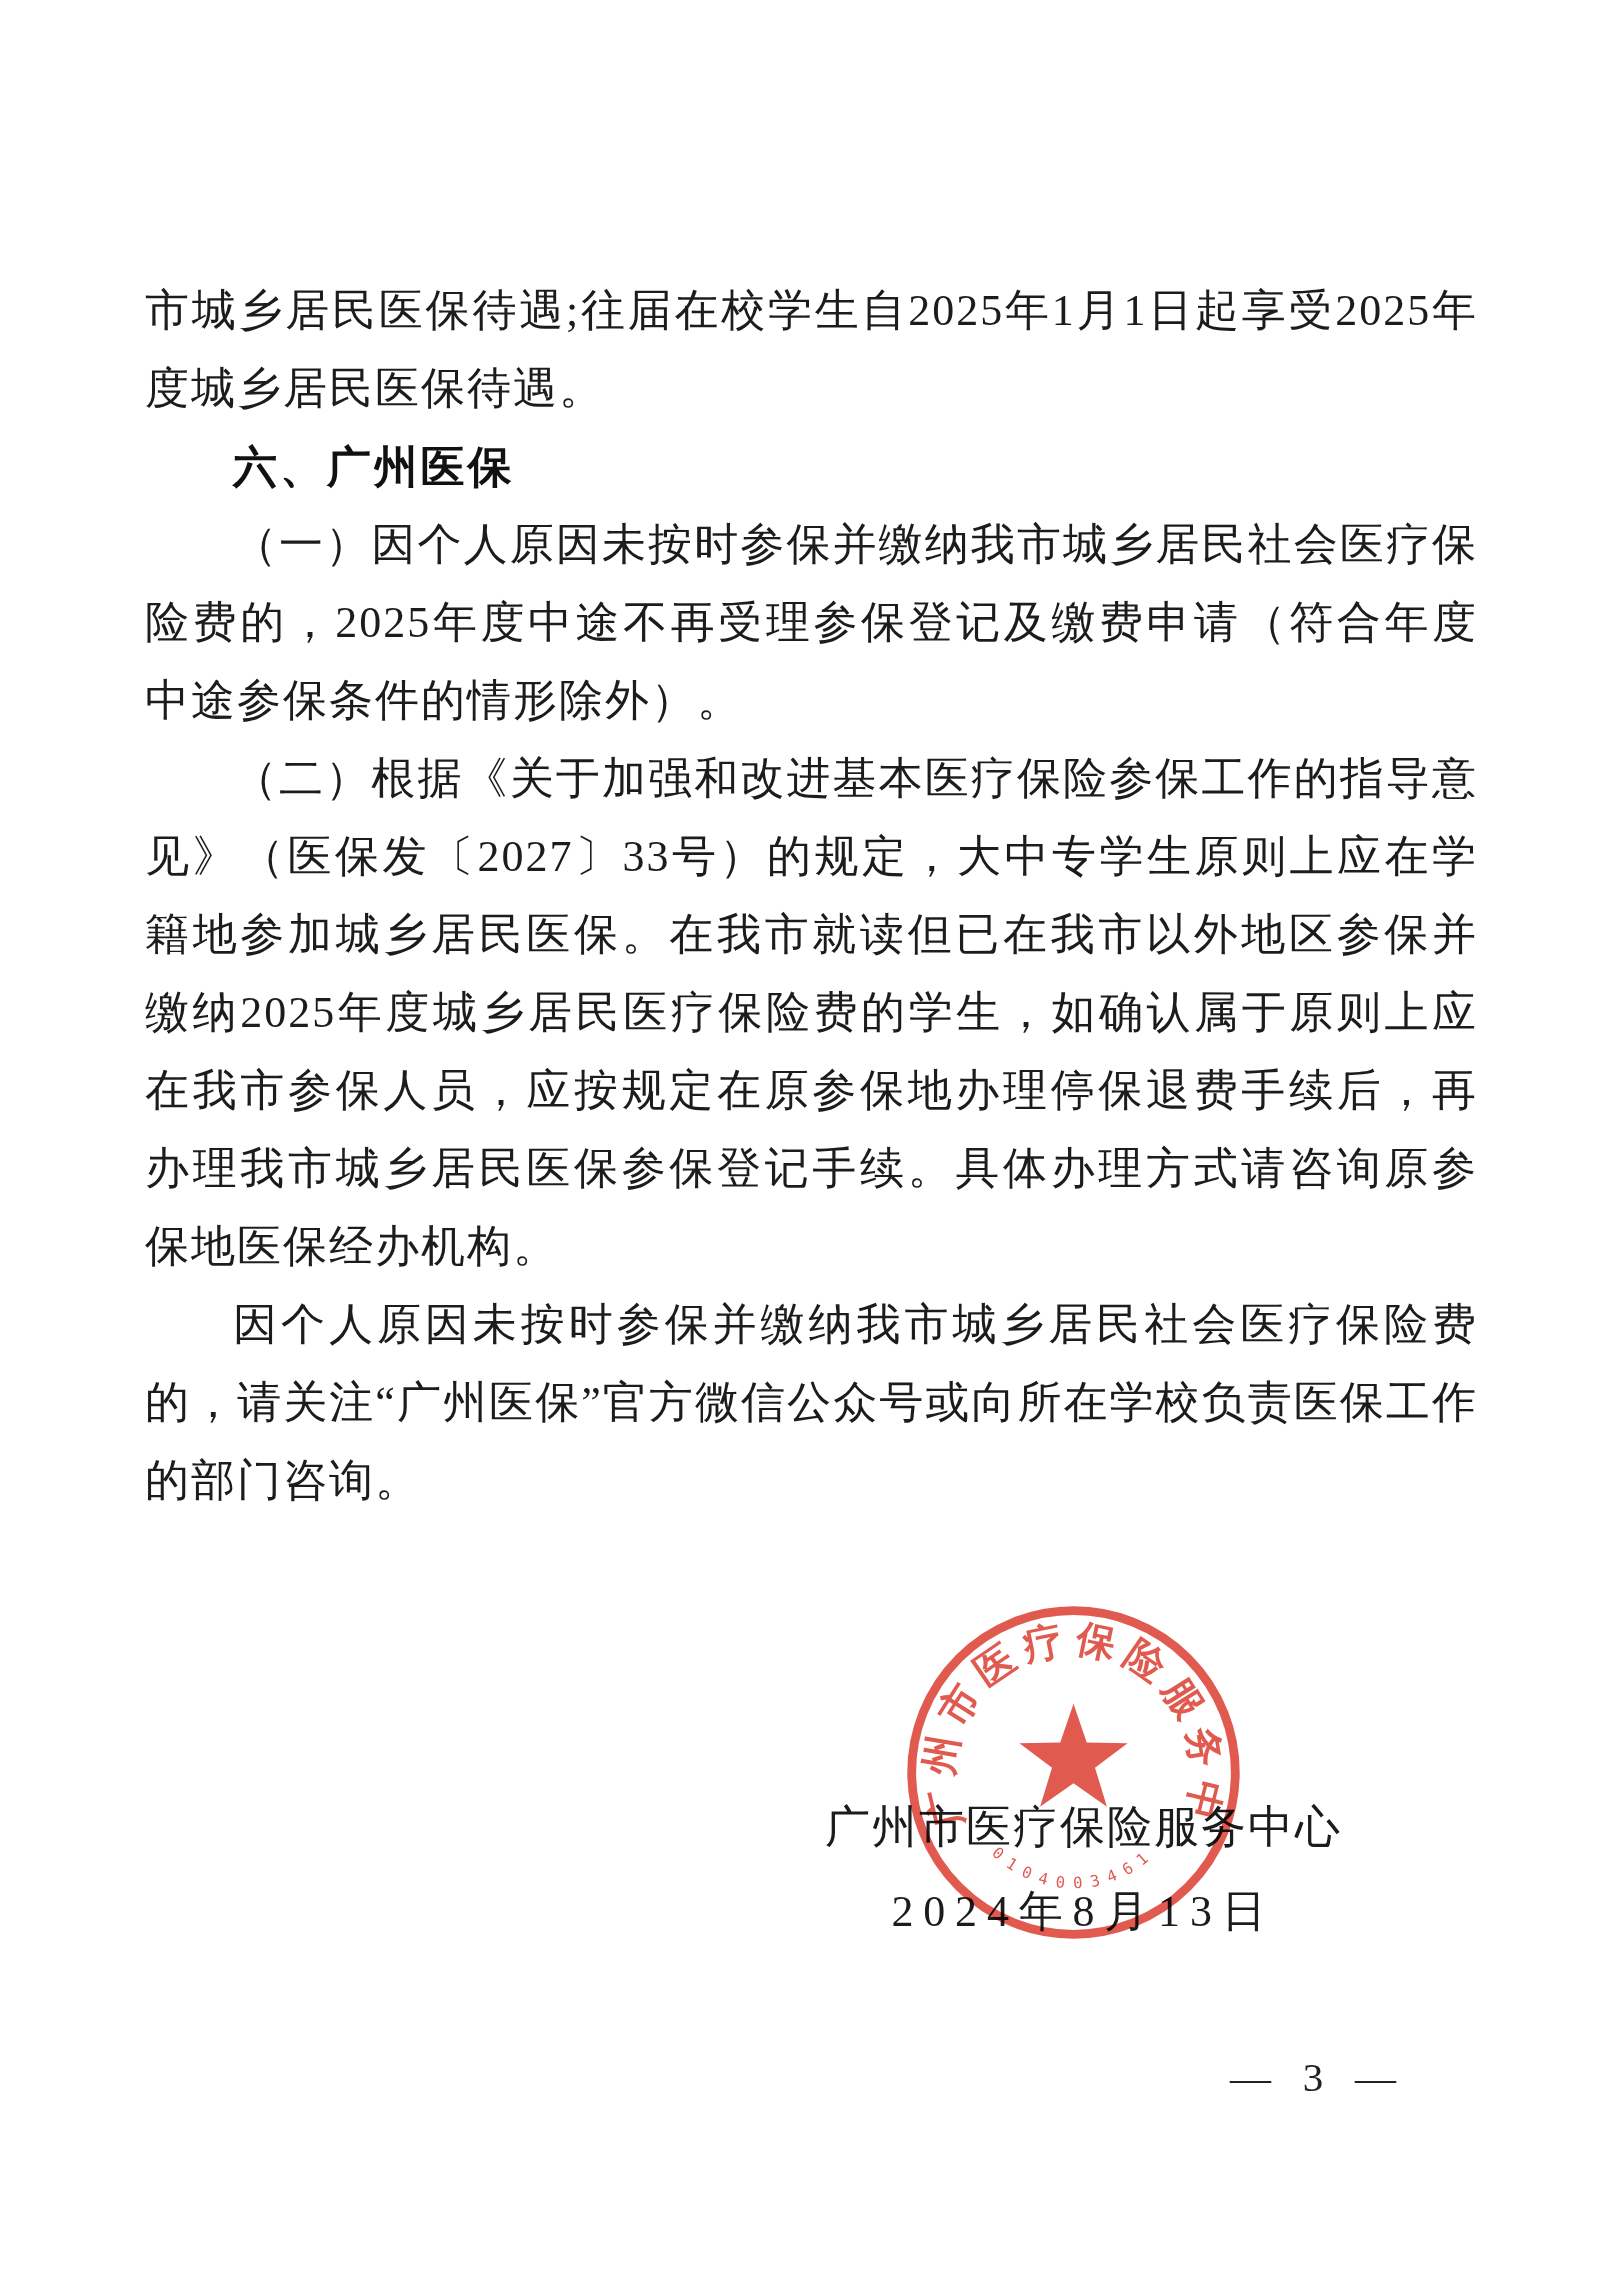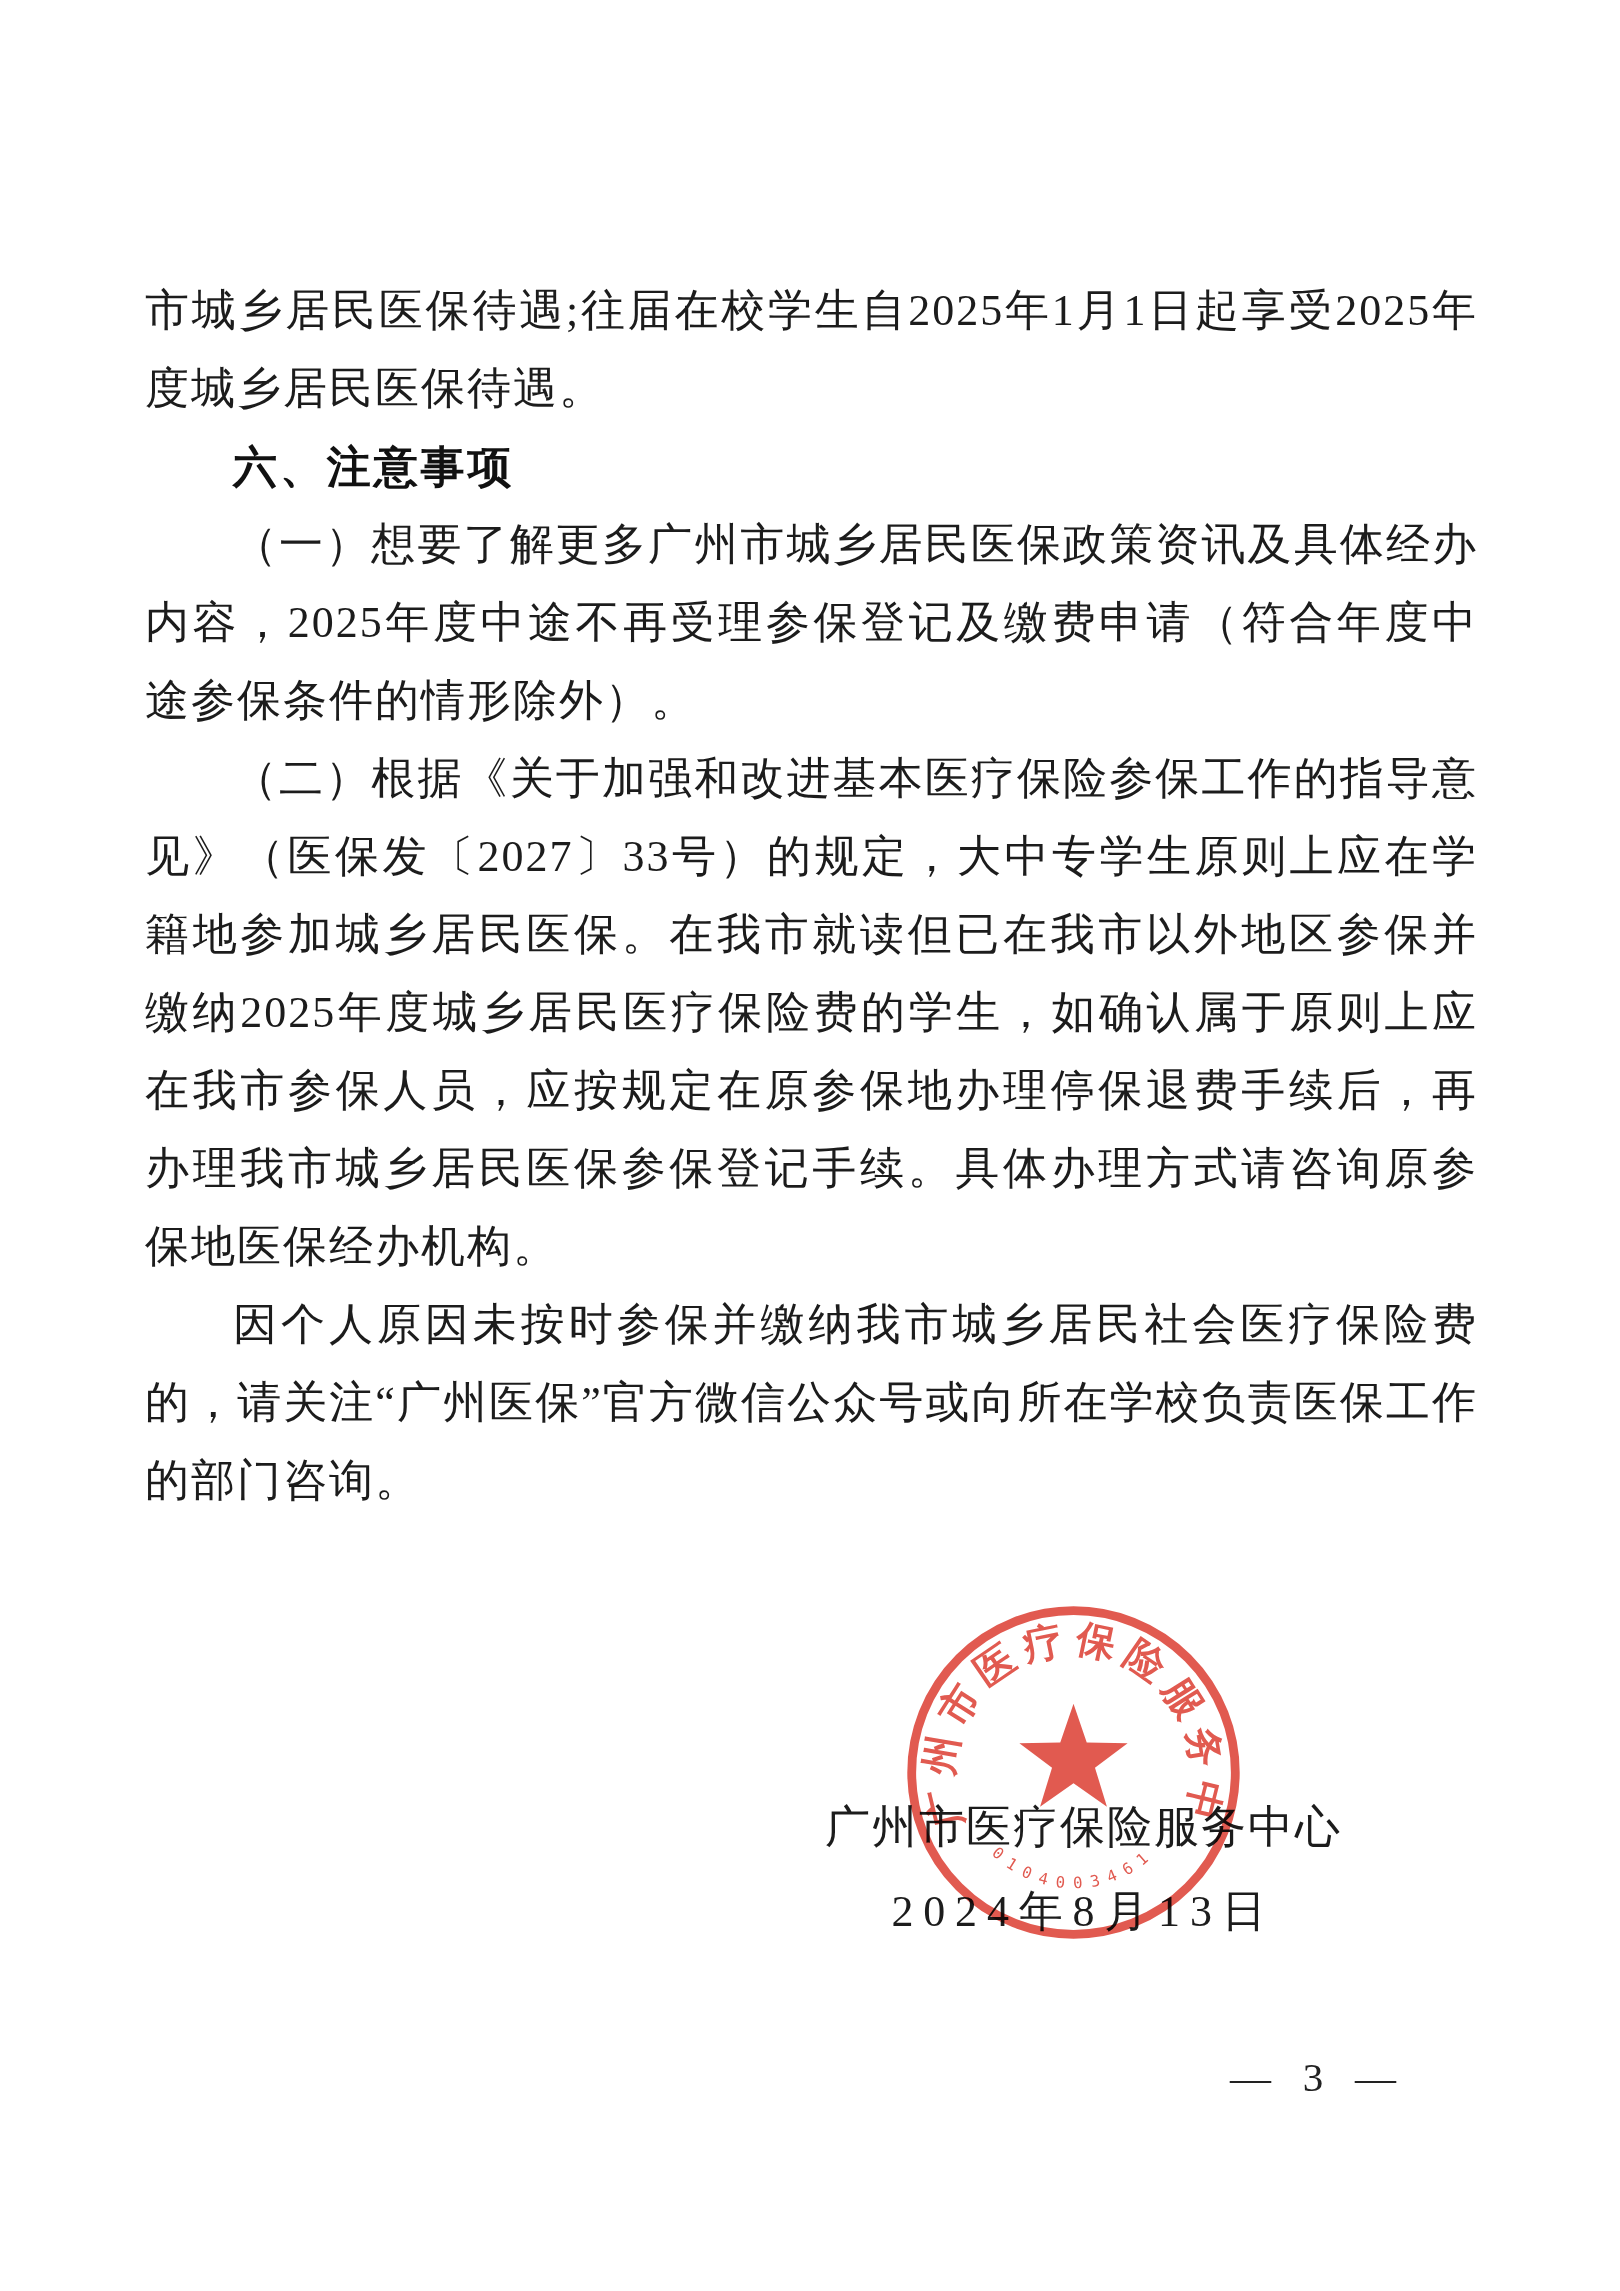--- a/index.html
+++ b/index.html
@@ -90,22 +90,22 @@
     color: #222222;
   }
 </style>
 </head>
 <body>
 
 <div class="page">
 
   <div class="body-text">
     <p class="continued">市城乡居民医保待遇;往届在校学生自2025年1月1日起享受2025年度城乡居民医保待遇。</p>
-    <p class="heading">六、注意事项</p>
-    <p>（一）想要了解更多广州市城乡居民医保政策资讯及具体经办内容，2025年度中途不再受理参保登记及缴费申请（符合年度中途参保条件的情形除外）。</p>
+    <p class="heading">六、广州医保</p>
+    <p>（一）因个人原因未按时参保并缴纳我市城乡居民社会医疗保险费的，2025年度中途不再受理参保登记及缴费申请（符合年度中途参保条件的情形除外）。</p>
     <p>（二）根据《关于加强和改进基本医疗保险参保工作的指导意见》（医保发〔2027〕33号）的规定，大中专学生原则上应在学籍地参加城乡居民医保。在我市就读但已在我市以外地区参保并缴纳2025年度城乡居民医疗保险费的学生，如确认属于原则上应在我市参保人员，应按规定在原参保地办理停保退费手续后，再办理我市城乡居民医保参保登记手续。具体办理方式请咨询原参保地医保经办机构。</p>
     <p>因个人原因未按时参保并缴纳我市城乡居民社会医疗保险费的，请关注“广州医保”官方微信公众号或向所在学校负责医保工作的部门咨询。</p>
   </div>
 
   <div class="signature-block">
     <p class="issuer">广州市医疗保险服务中心</p>
     <p class="issue-date">2024年8月13日</p>
   </div>
 
   <svg class="seal" viewBox="-180 -180 360 360" xmlns="http://www.w3.org/2000/svg">

